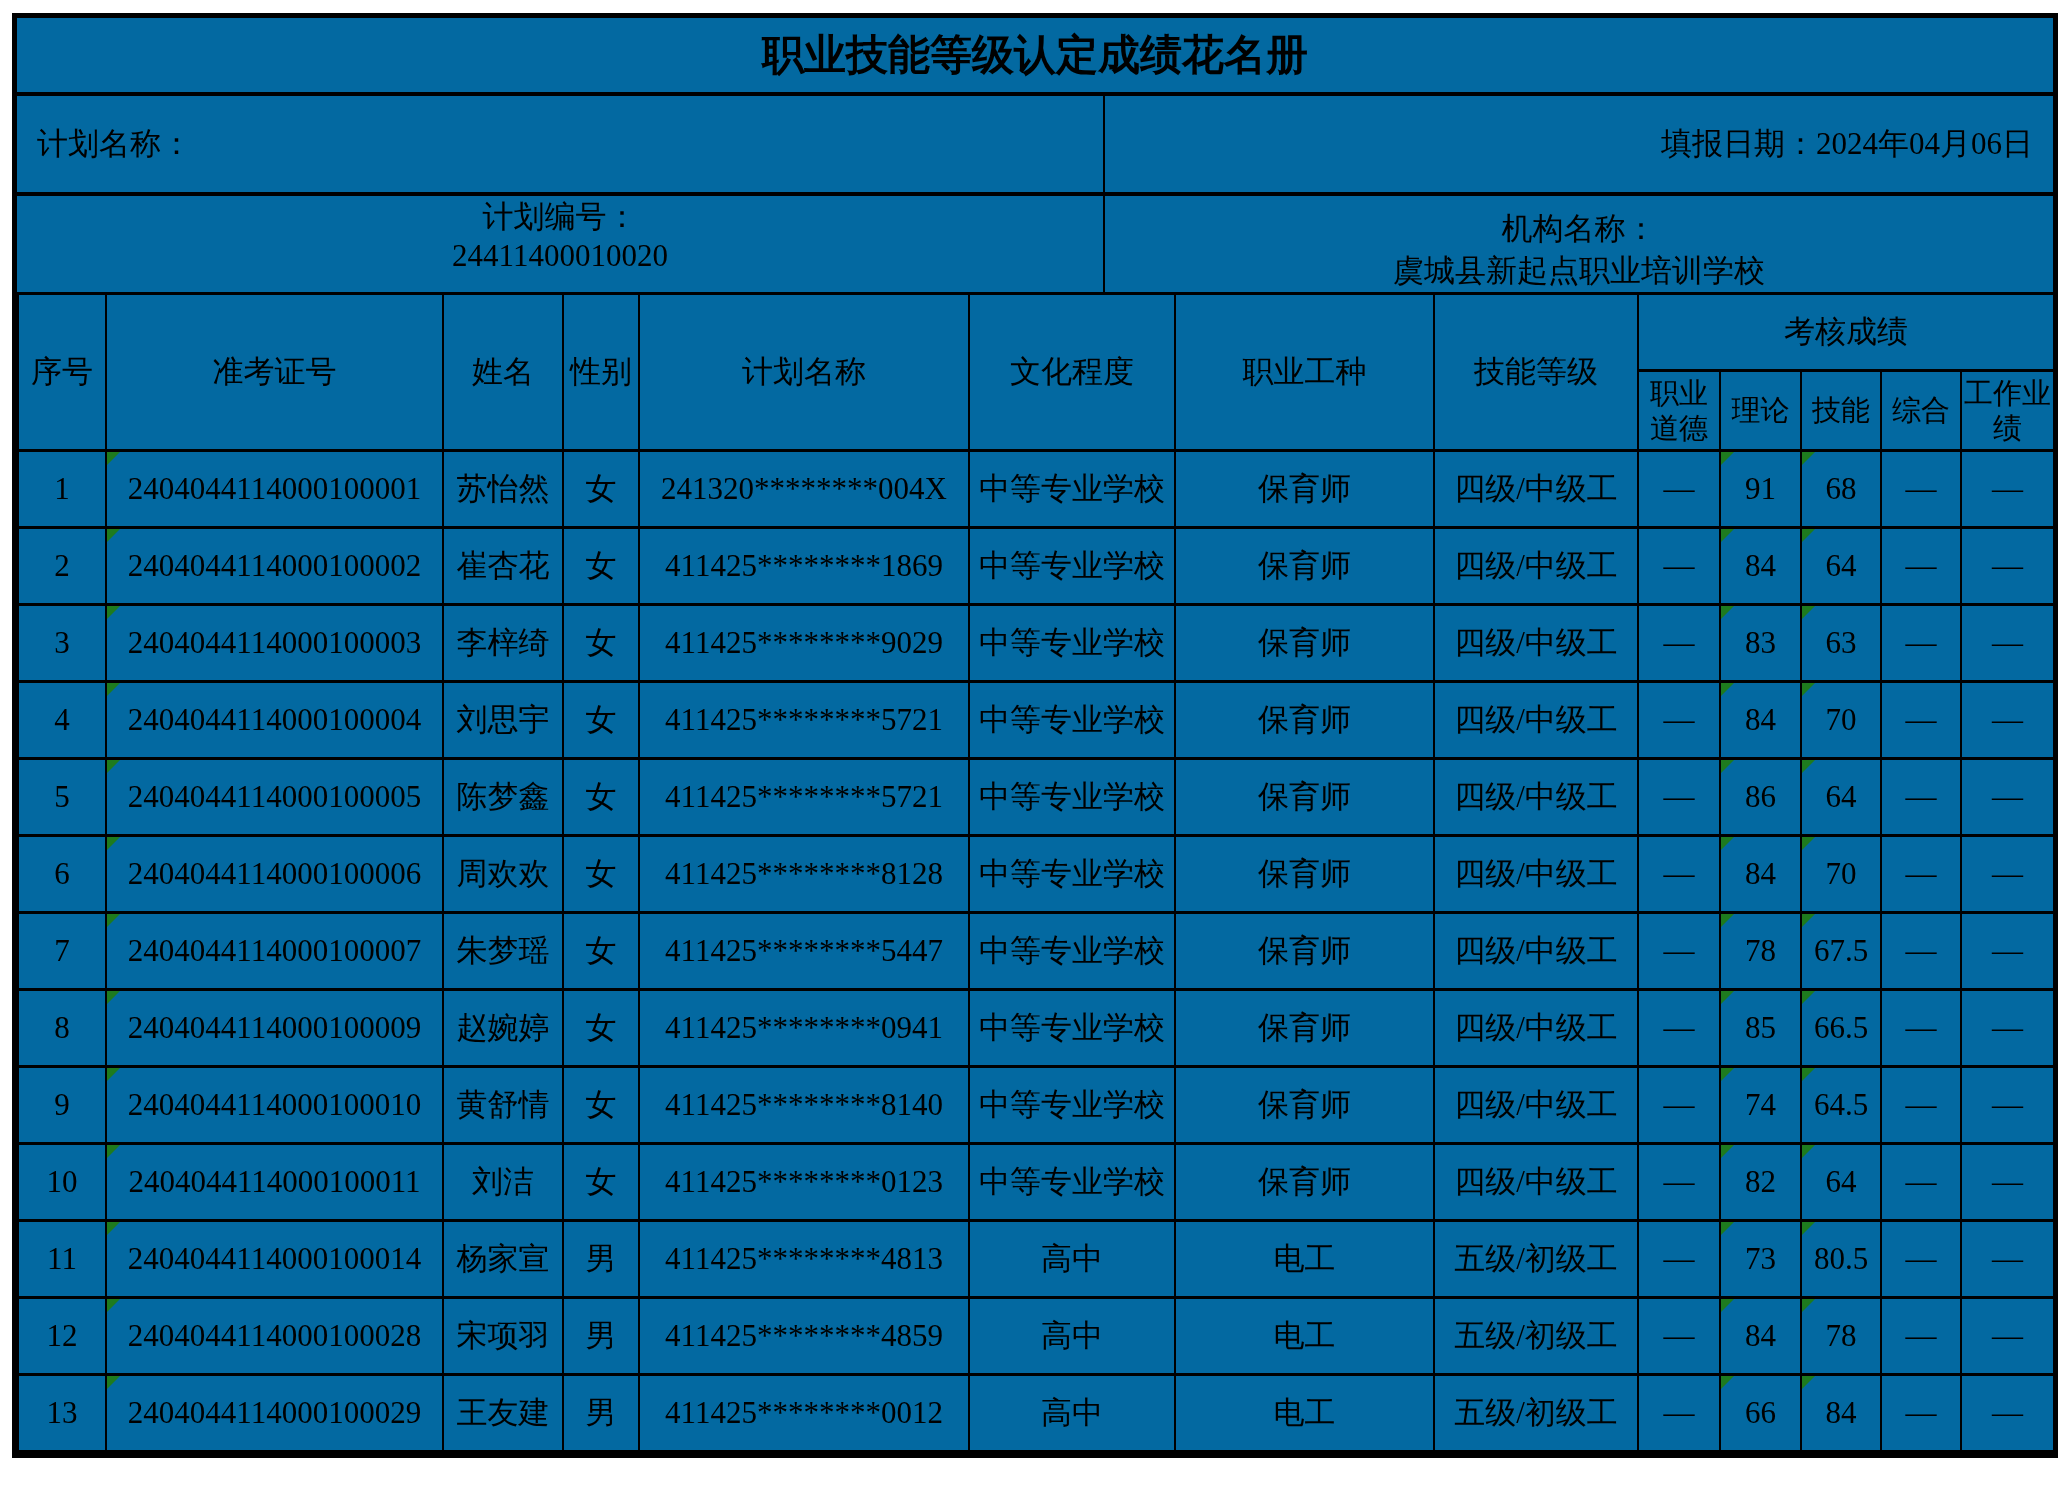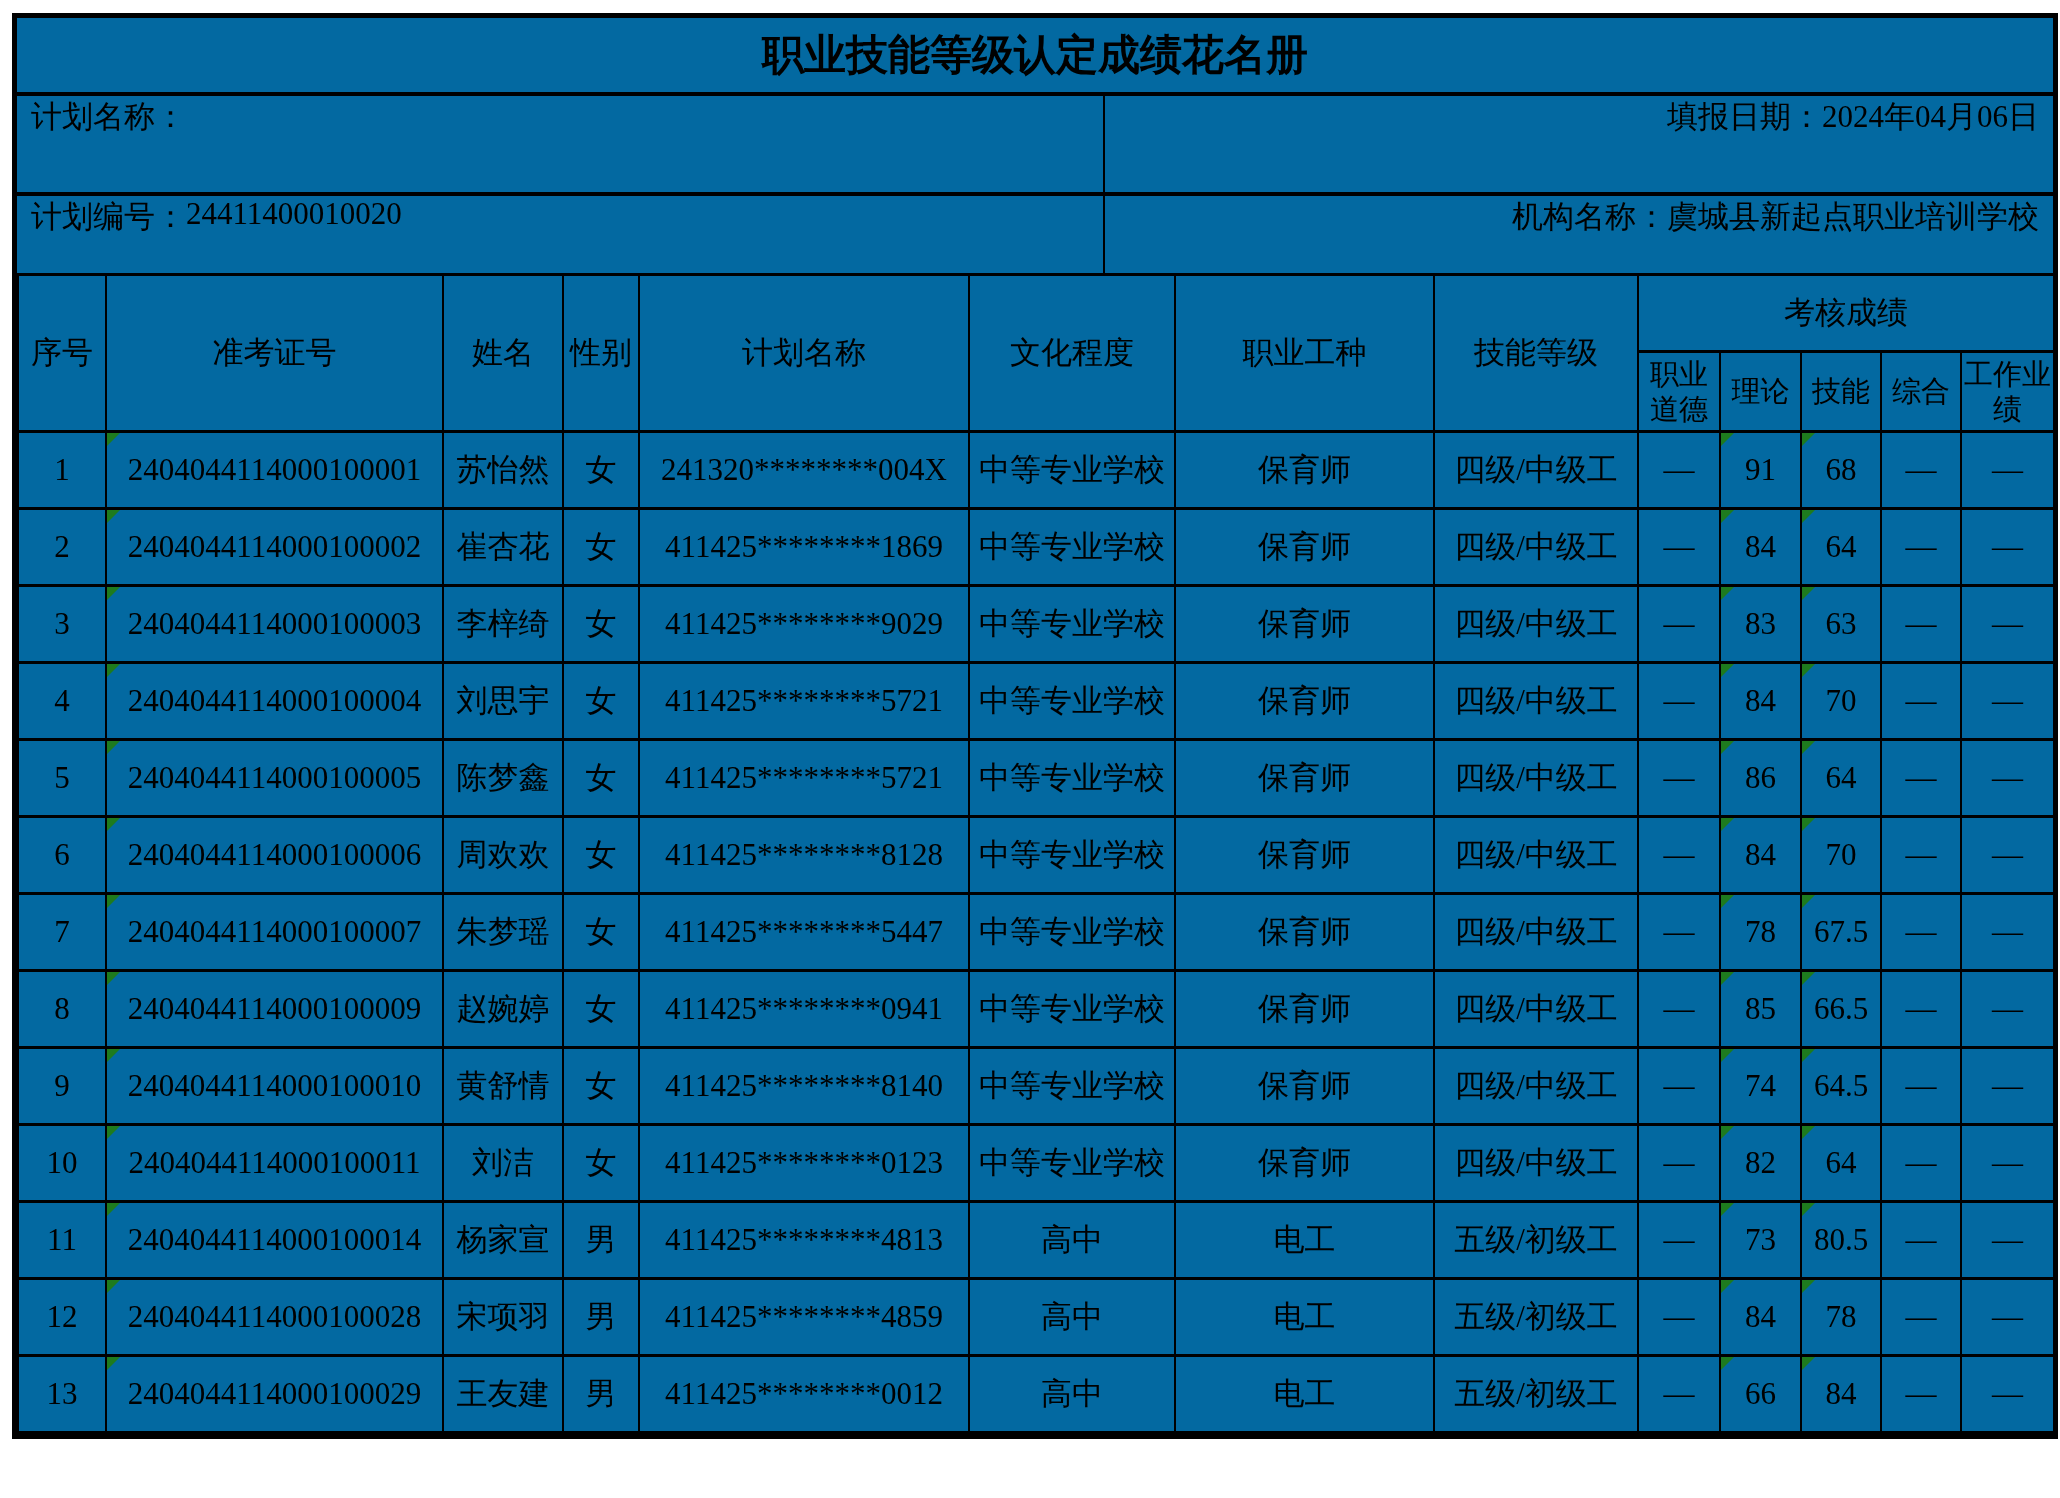--- a/index.html
+++ b/index.html
@@ -17,23 +17,23 @@
     background:#0369a1;
   }
   .title-cell {
     height:78px;
     display:flex; align-items:center; justify-content:center;
     font-family:"Liberation Sans","DejaVu Sans",sans-serif;
     font-weight:bold; font-size:42px;
     border-bottom:4px solid #000;
   }
   .info { display:grid; grid-template-columns:1086px auto; font-size:31px; }
-  .info > div { display:flex; align-items:flex-start; padding:0 14px; white-space:nowrap; }
+  .info > div { display:flex; align-items:center; padding:0 20px; white-space:nowrap; }
   .info .r1 { height:100px; border-bottom:4px solid #000; }
-  .info .r2 { height:77px; }
+  .info .r2 { height:96px;flex-direction:column; }
   .info .right-col { border-left:2px solid #000; justify-content:flex-end; }
   table {
     border-collapse:collapse; table-layout:fixed;
     width:2036px; font-size:31px;
   }
   th,td {
     border-left:2px solid #000; border-right:2px solid #000;
     border-top:3px solid #000; border-bottom:3px solid #000;
     text-align:center; vertical-align:middle;
     padding:0 2px; position:relative;

